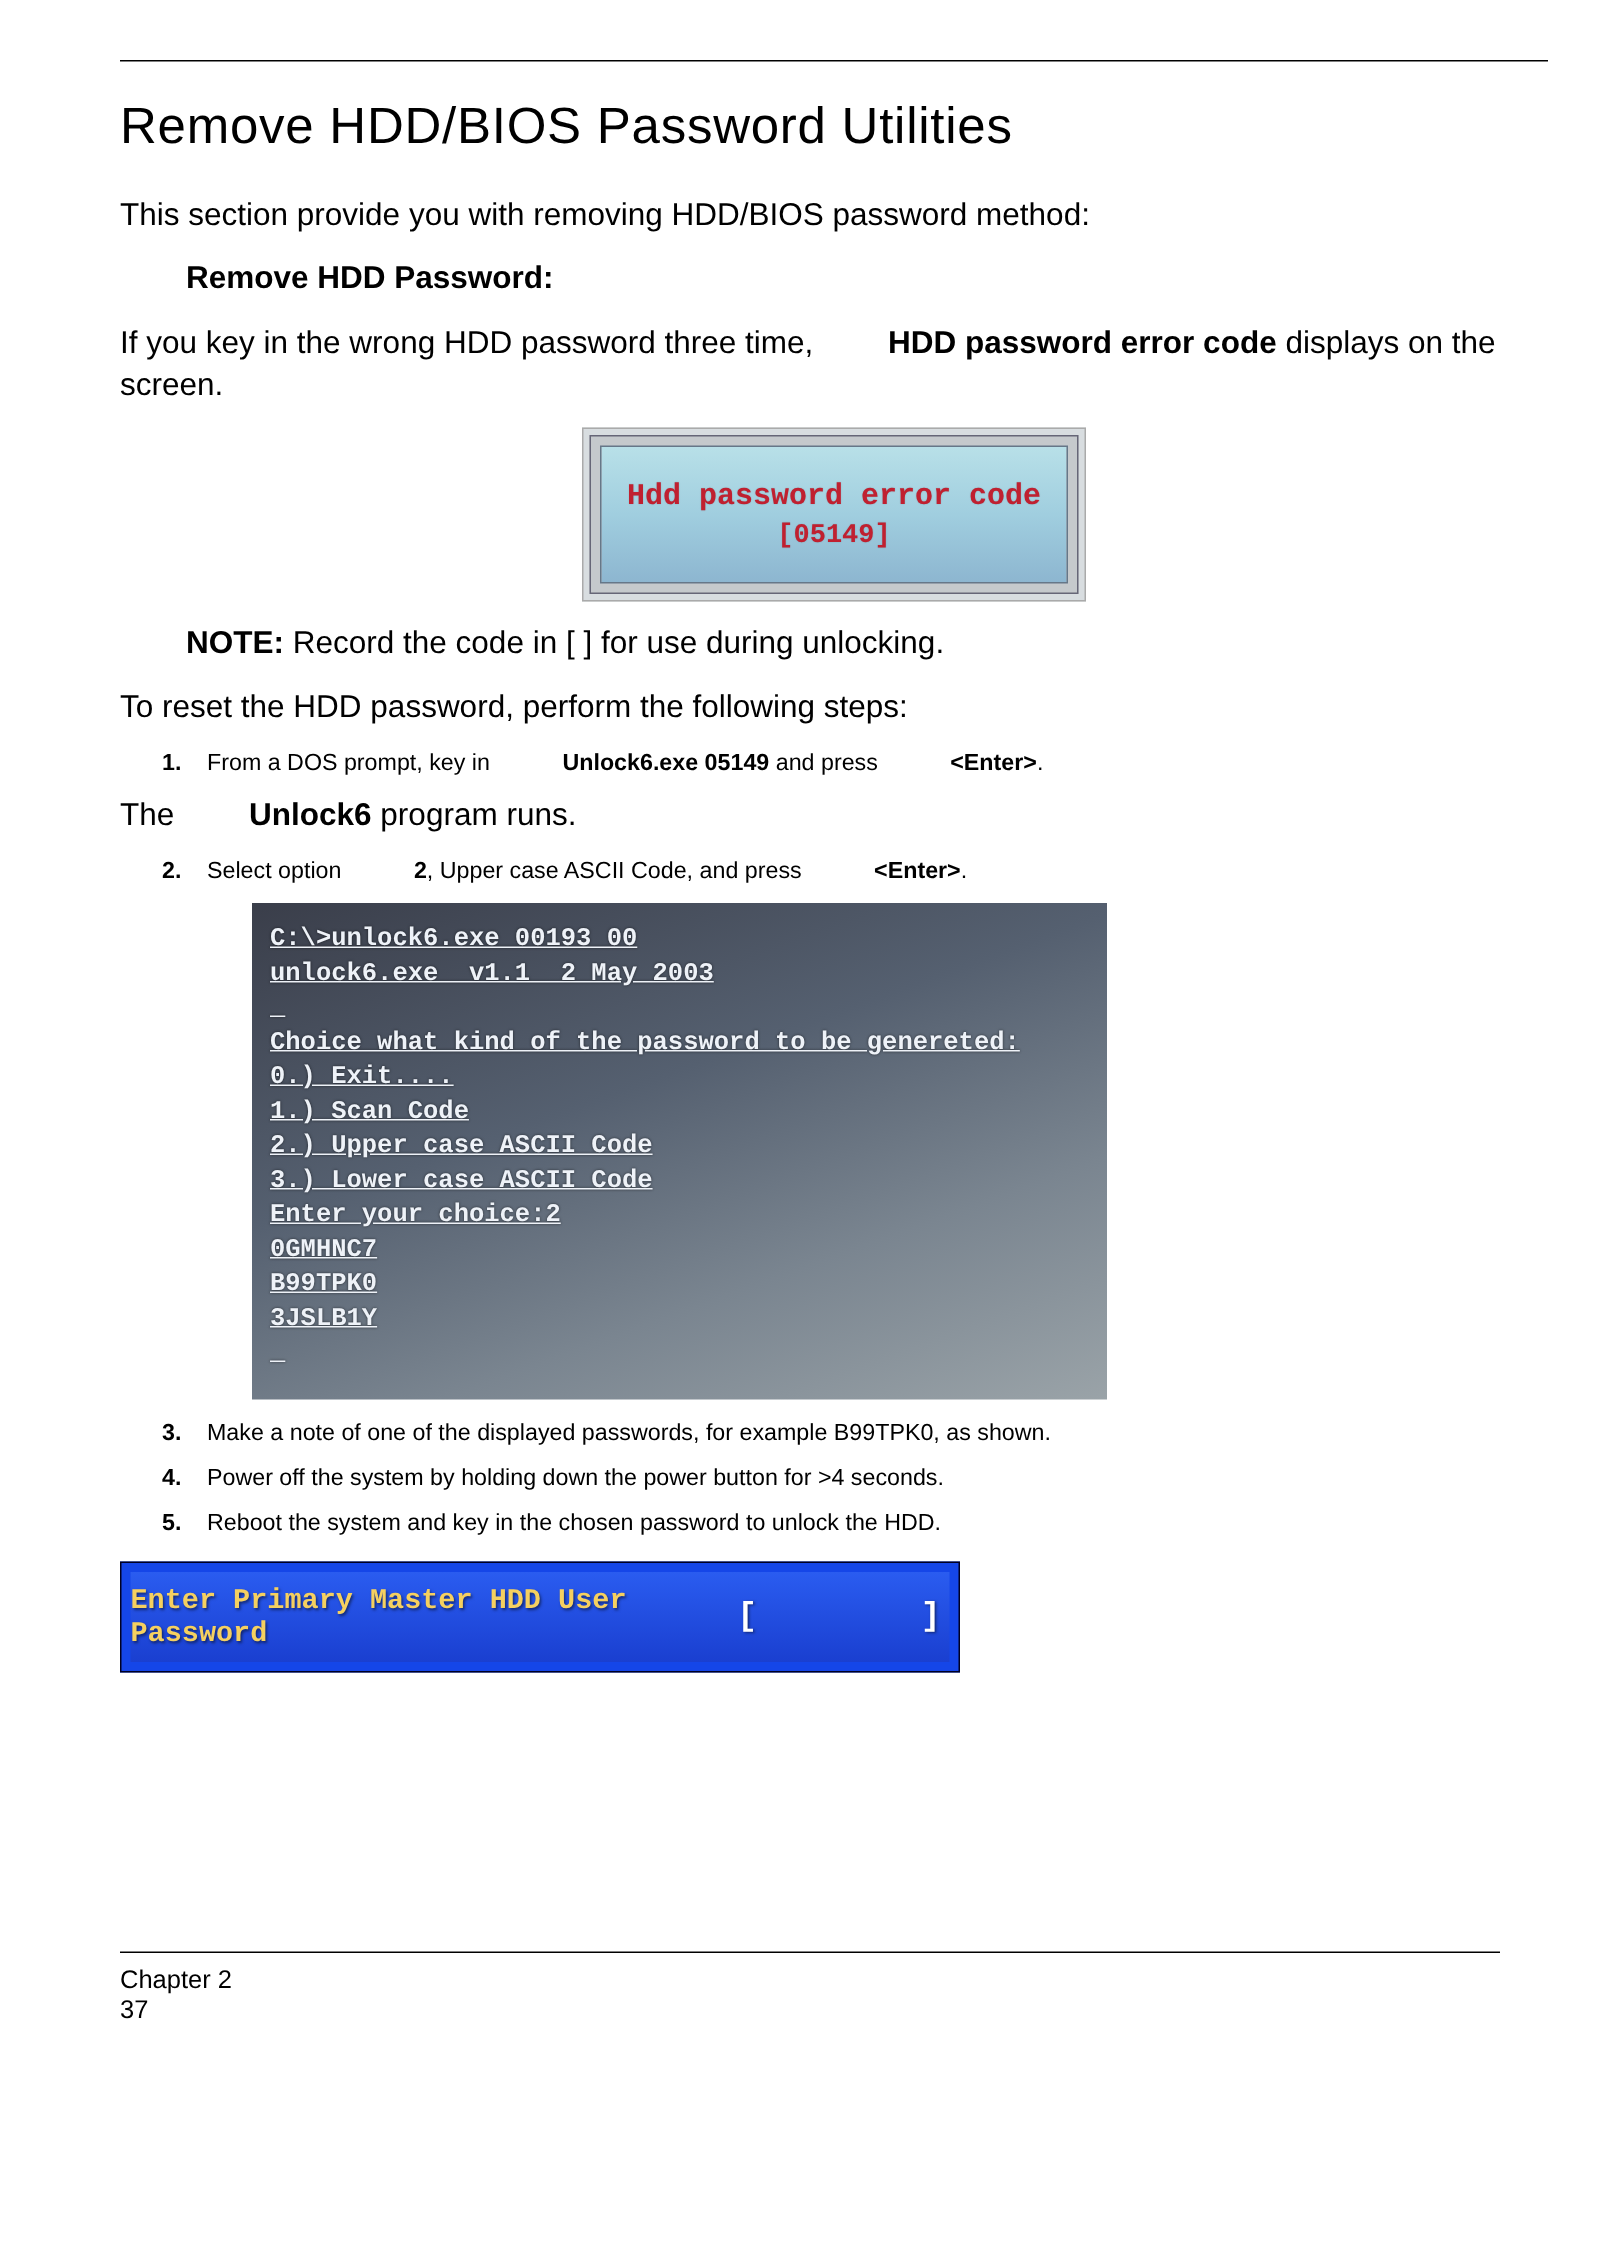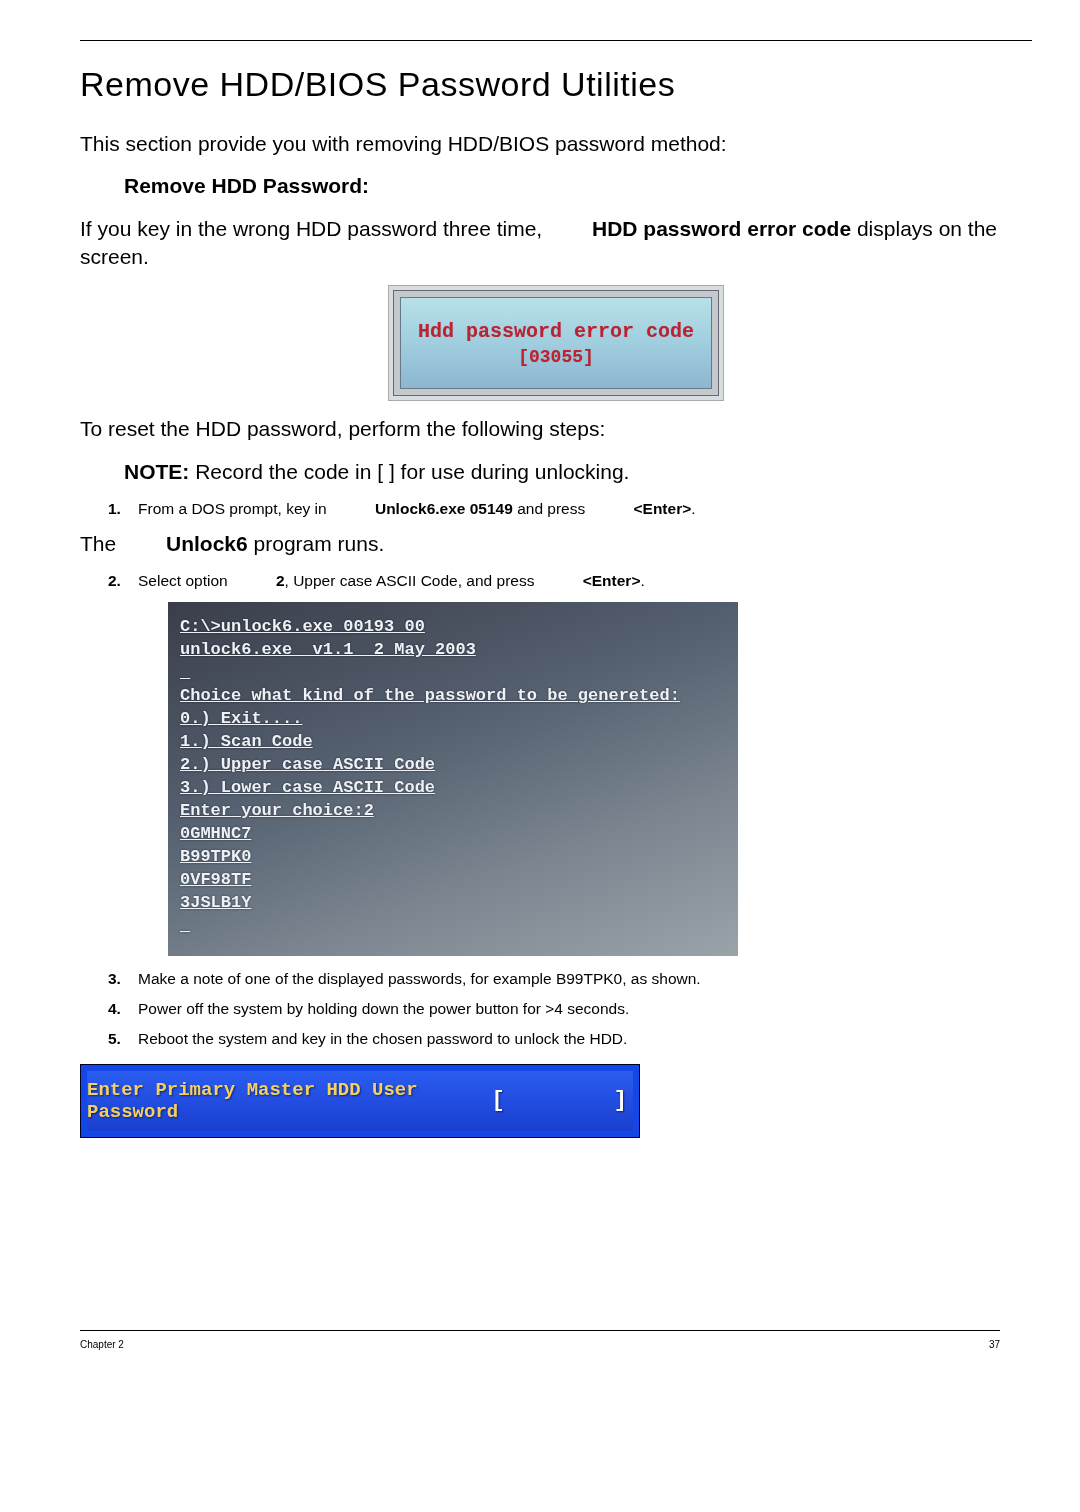--- a/index.html
+++ b/index.html
@@ -112,21 +112,21 @@
     font-size: 19px;
     text-shadow: 1px 1px 2px rgba(0,0,0,0.5);
   }
   .pw-band .bracket { color: #fff; margin: 0 6px 0 24px; font-size: 22px; }
   .pw-band .gap { display: inline-block; width: 90px; }
   .footer {
     position: absolute;
     left: 80px; right: 80px; bottom: 42px;
   }
   .footer-rule { border-top: 1px solid #000; margin-bottom: 8px; }
-  .footer-row { display: flex; justify-content: space-between; font-size: 10px; }
+  .footer-row { display: flex; justify-content: space-between; font-size: 17px; flex-direction: column; }
 </style>
 </head>
 <body>
 
 <div class="page">
 
   <div class="top-rule"></div>
 
   <h1 class="title">Remove HDD/BIOS Password Utilities</h1>
 
@@ -136,31 +136,31 @@
 
   <div class="body-text indent1 para">
     <span>If you key in the wrong HDD password three time, </span><span class="bold">HDD password error code</span><span> displays on the screen.</span>
   </div>
 
   <div class="figure-center">
     <div class="error-box-outer">
       <div class="error-box-mid">
         <div class="error-box-inner">
           <div>Hdd password error code</div>
-          <div class="line2">[03055]</div>
+          <div class="line2">[05149]</div>
         </div>
       </div>
     </div>
   </div>
 
-  <div class="body-text indent1 para">To reset the HDD password, perform the following steps:</div>
-
   <div class="body-text indent1 para">
     <span class="bold">NOTE: </span><span>Record the code in [  ] for use during unlocking.</span>
   </div>
+
+  <div class="body-text indent1 para">To reset the HDD password, perform the following steps:</div>
 
   <ol class="steps">
     <li>
       <span class="num">1.</span>
       <span class="txt">
         <span>From a DOS prompt, key in </span><span class="bold">Unlock6.exe 05149</span><span> and press </span><span class="bold">&lt;Enter&gt;</span><span>.</span>
       </span>
     </li>
   </ol>
 
@@ -182,21 +182,20 @@
     <div class="ln">unlock6.exe  v1.1  2 May 2003</div>
     <div class="ln"> </div>
     <div class="ln">Choice what kind of the password to be genereted:</div>
     <div class="ln">0.) Exit....</div>
     <div class="ln">1.) Scan Code</div>
     <div class="ln">2.) Upper case ASCII Code</div>
     <div class="ln">3.) Lower case ASCII Code</div>
     <div class="ln">Enter your choice:2</div>
     <div class="ln">0GMHNC7</div>
     <div class="ln">B99TPK0</div>
-    <div class="ln">0VF98TF</div>
     <div class="ln">3JSLB1Y</div>
     <div class="ln"> </div>
   </div>
 
   <ol class="steps">
     <li>
       <span class="num">3.</span>
       <span class="txt">Make a note of one of the displayed passwords, for example B99TPK0, as shown.</span>
     </li>
     <li>

